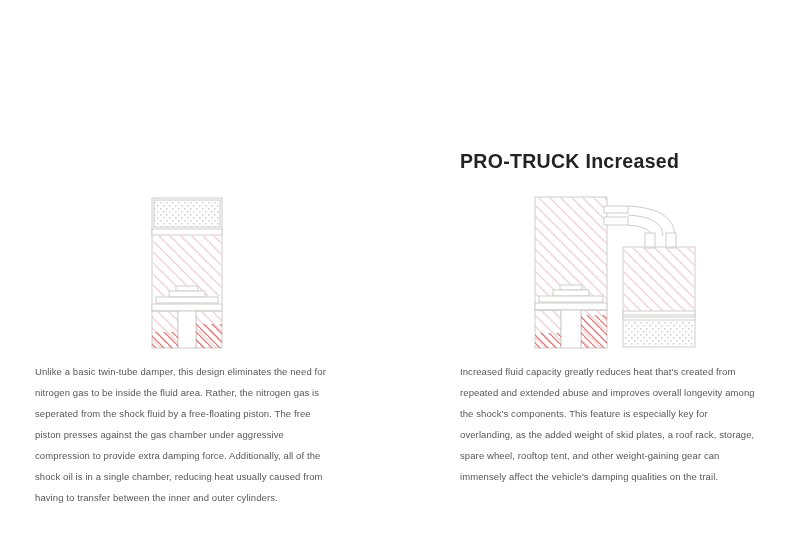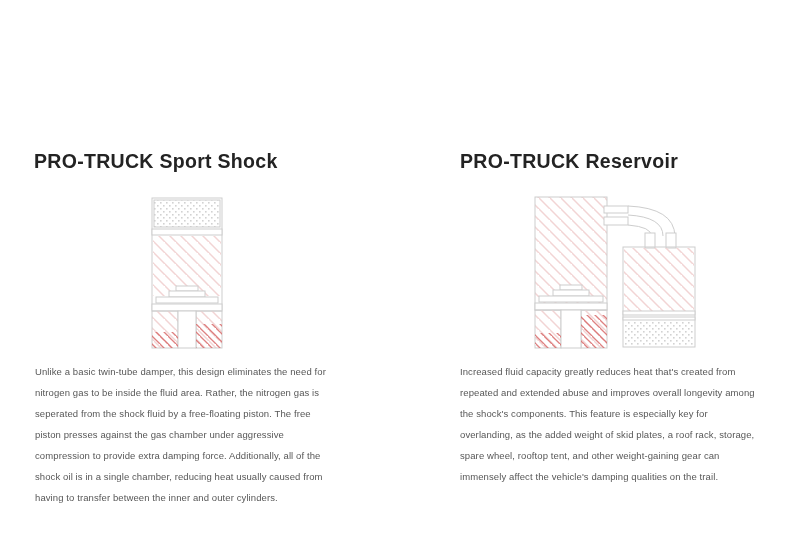--- a/index.html
+++ b/index.html
@@ -49,23 +49,22 @@
   .olw{stroke:var(--outline);stroke-width:1;fill:#ffffff;}
   .hatch-line{stroke:var(--hatch);stroke-width:1.5;fill:none;}
   .red-line{stroke:var(--hatch-accent);stroke-width:1.3;fill:none;opacity:.85;}
   .dot{fill:var(--dots);}
 </style>
 </head>
 <body>
 
 <div class="page">
 
-  <h1 id="title-left" class="product-title">PRO-TRUCK Sport Shock</h1>
 
-  <h1 id="title-right" class="product-title">PRO-TRUCK Reservoir</h1>
+  <h1 id="title-right" class="product-title">PRO-TRUCK Increased</h1>
 
   <svg id="diagrams" width="800" height="534" viewBox="0 0 800 534">
     <defs>
       <pattern id="hatch" width="11" height="11" patternUnits="userSpaceOnUse">
         <path class="hatch-line" d="M-2,-2 L13,13"></path>
         <path class="hatch-line" d="M-7.5,3.5 L5.5,16.5"></path>
         <path class="hatch-line" d="M5.5,-7.5 L18.5,5.5"></path>
       </pattern>
       <pattern id="redhatch" width="8" height="8" patternUnits="userSpaceOnUse">
         <path class="red-line" d="M-2,-2 L10,10"></path>

